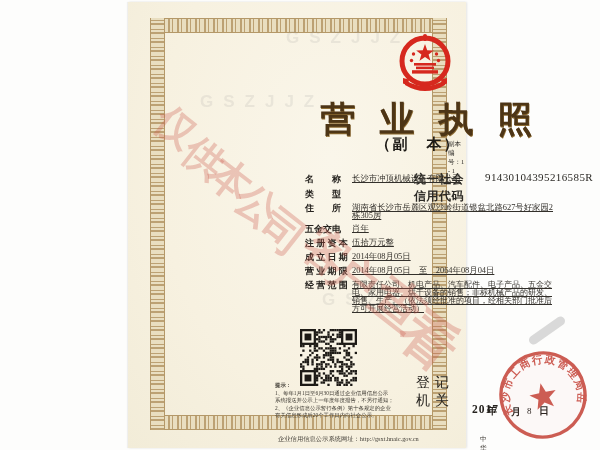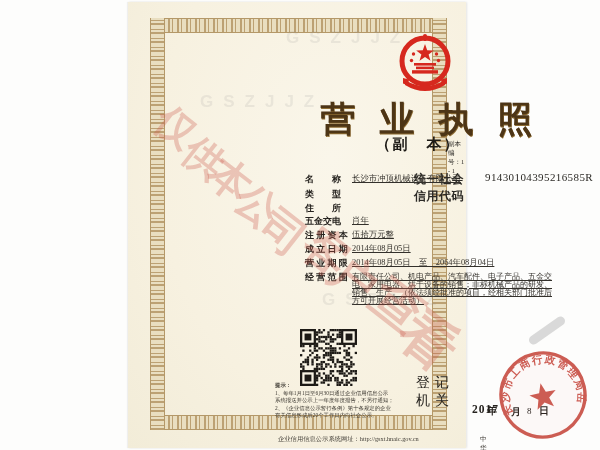--- a/index.html
+++ b/index.html
@@ -108,20 +108,21 @@
     <div id="fields">
         <div class="field-row">
           <div class="field-label">名　　称</div>
           <div class="field-value">长沙市冲顶机械设备有限公司</div>
         </div>
         <div class="field-row">
           <div class="field-label">类　　型</div>
         </div>
         <div class="field-row">
           <div class="field-label">住　　所</div>
+          <div class="field-value">湖南省长沙市岳麓区观沙岭街道银盆北路627号好家园2栋305房</div>
         </div>
         <div class="field-row">
           <div class="field-label">五金交电</div>
           <div class="field-value">肖年</div>
         </div>
         <div class="field-row">
           <div class="field-label">注 册 资 本</div>
           <div class="field-value">伍拾万元整</div>
         </div>
         <div class="field-row">

